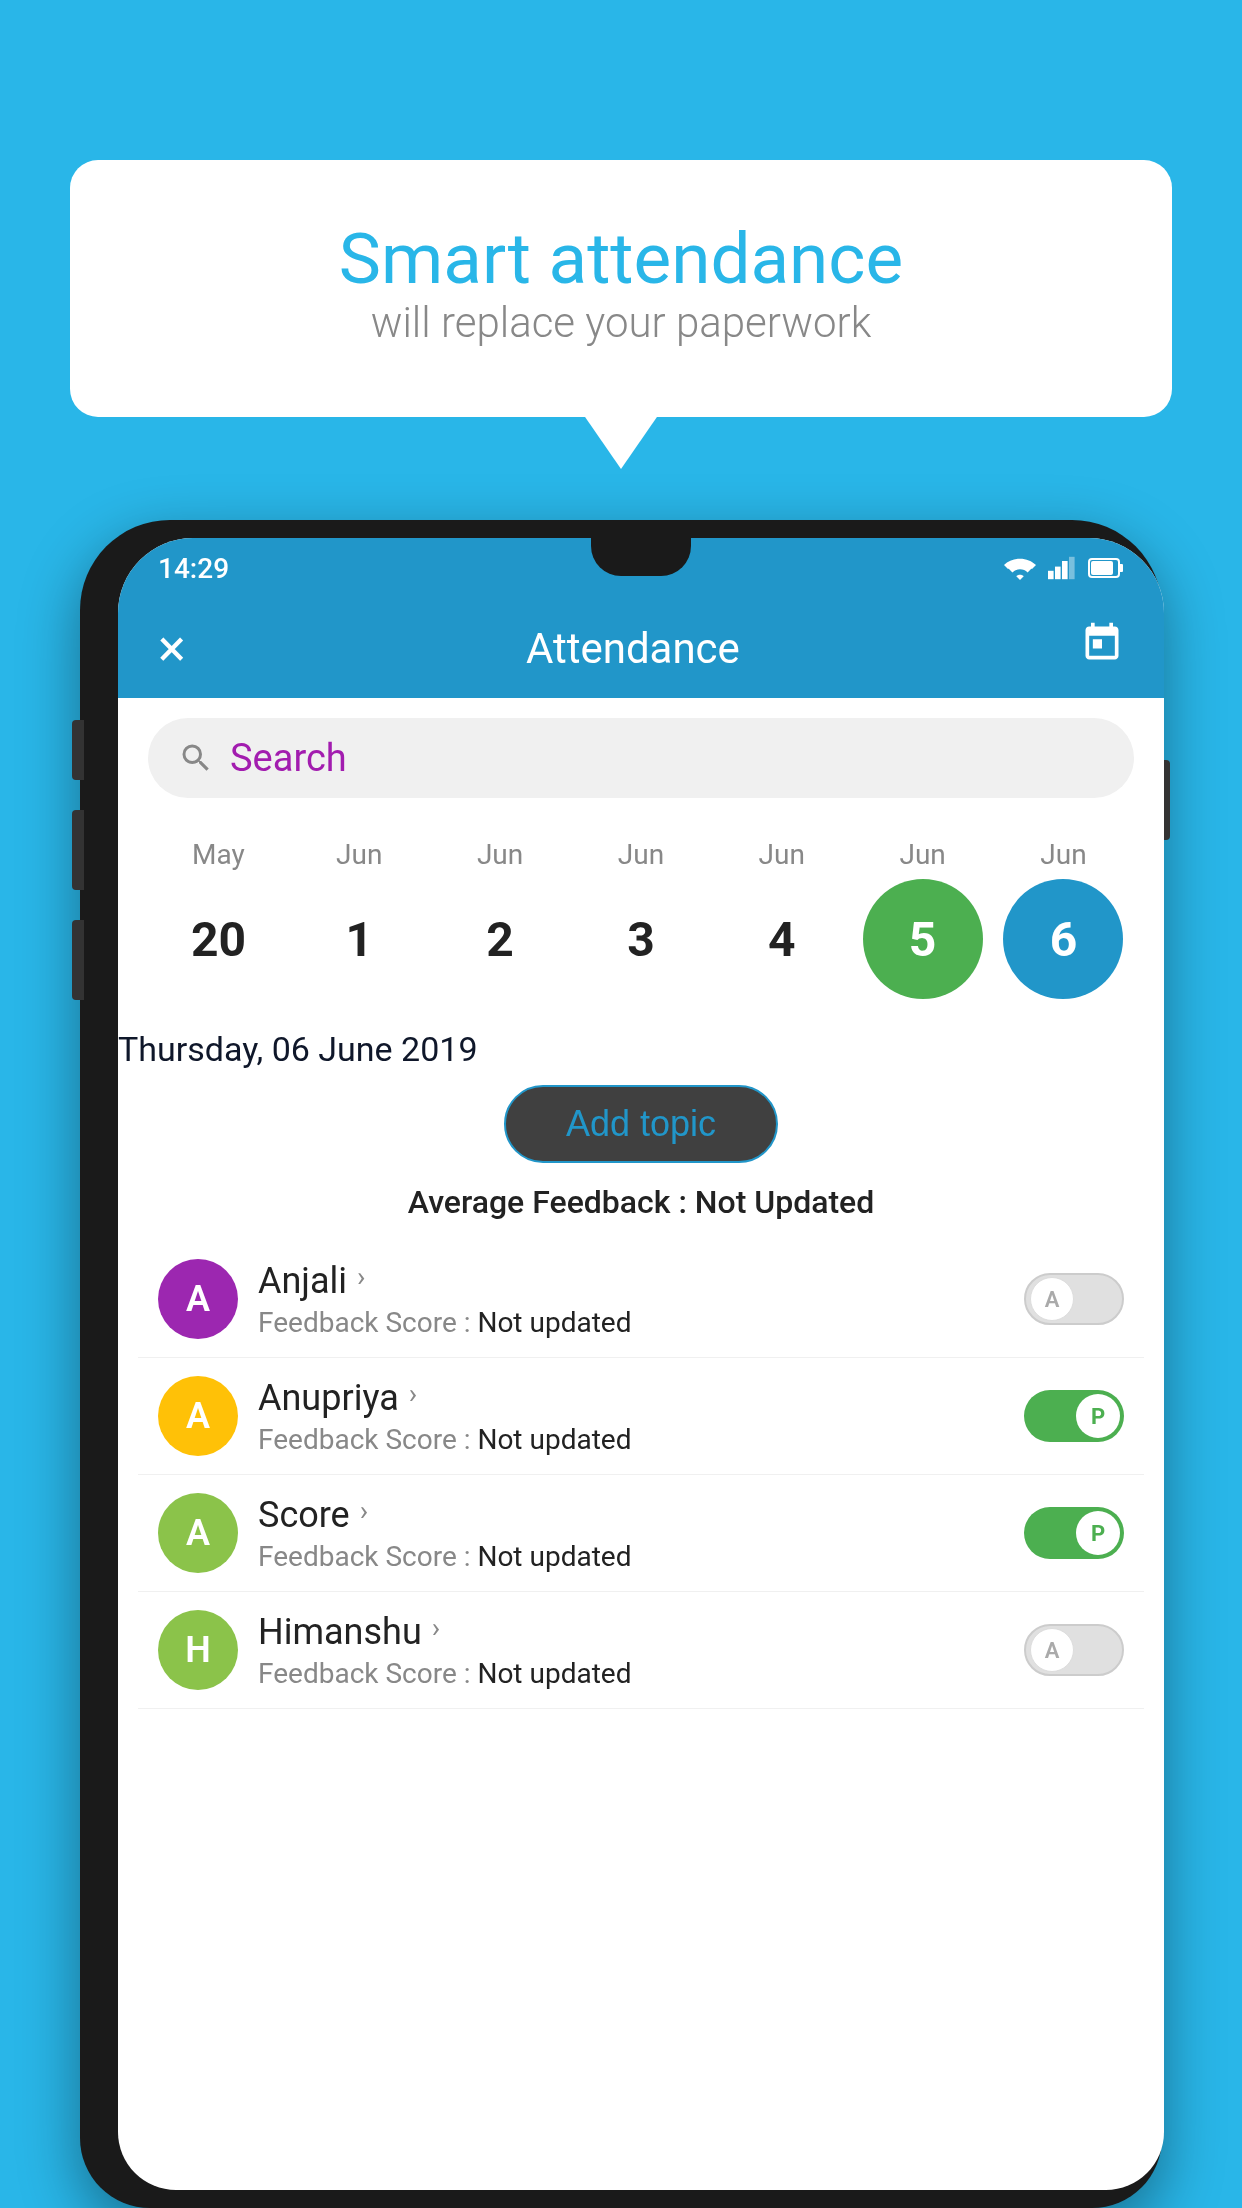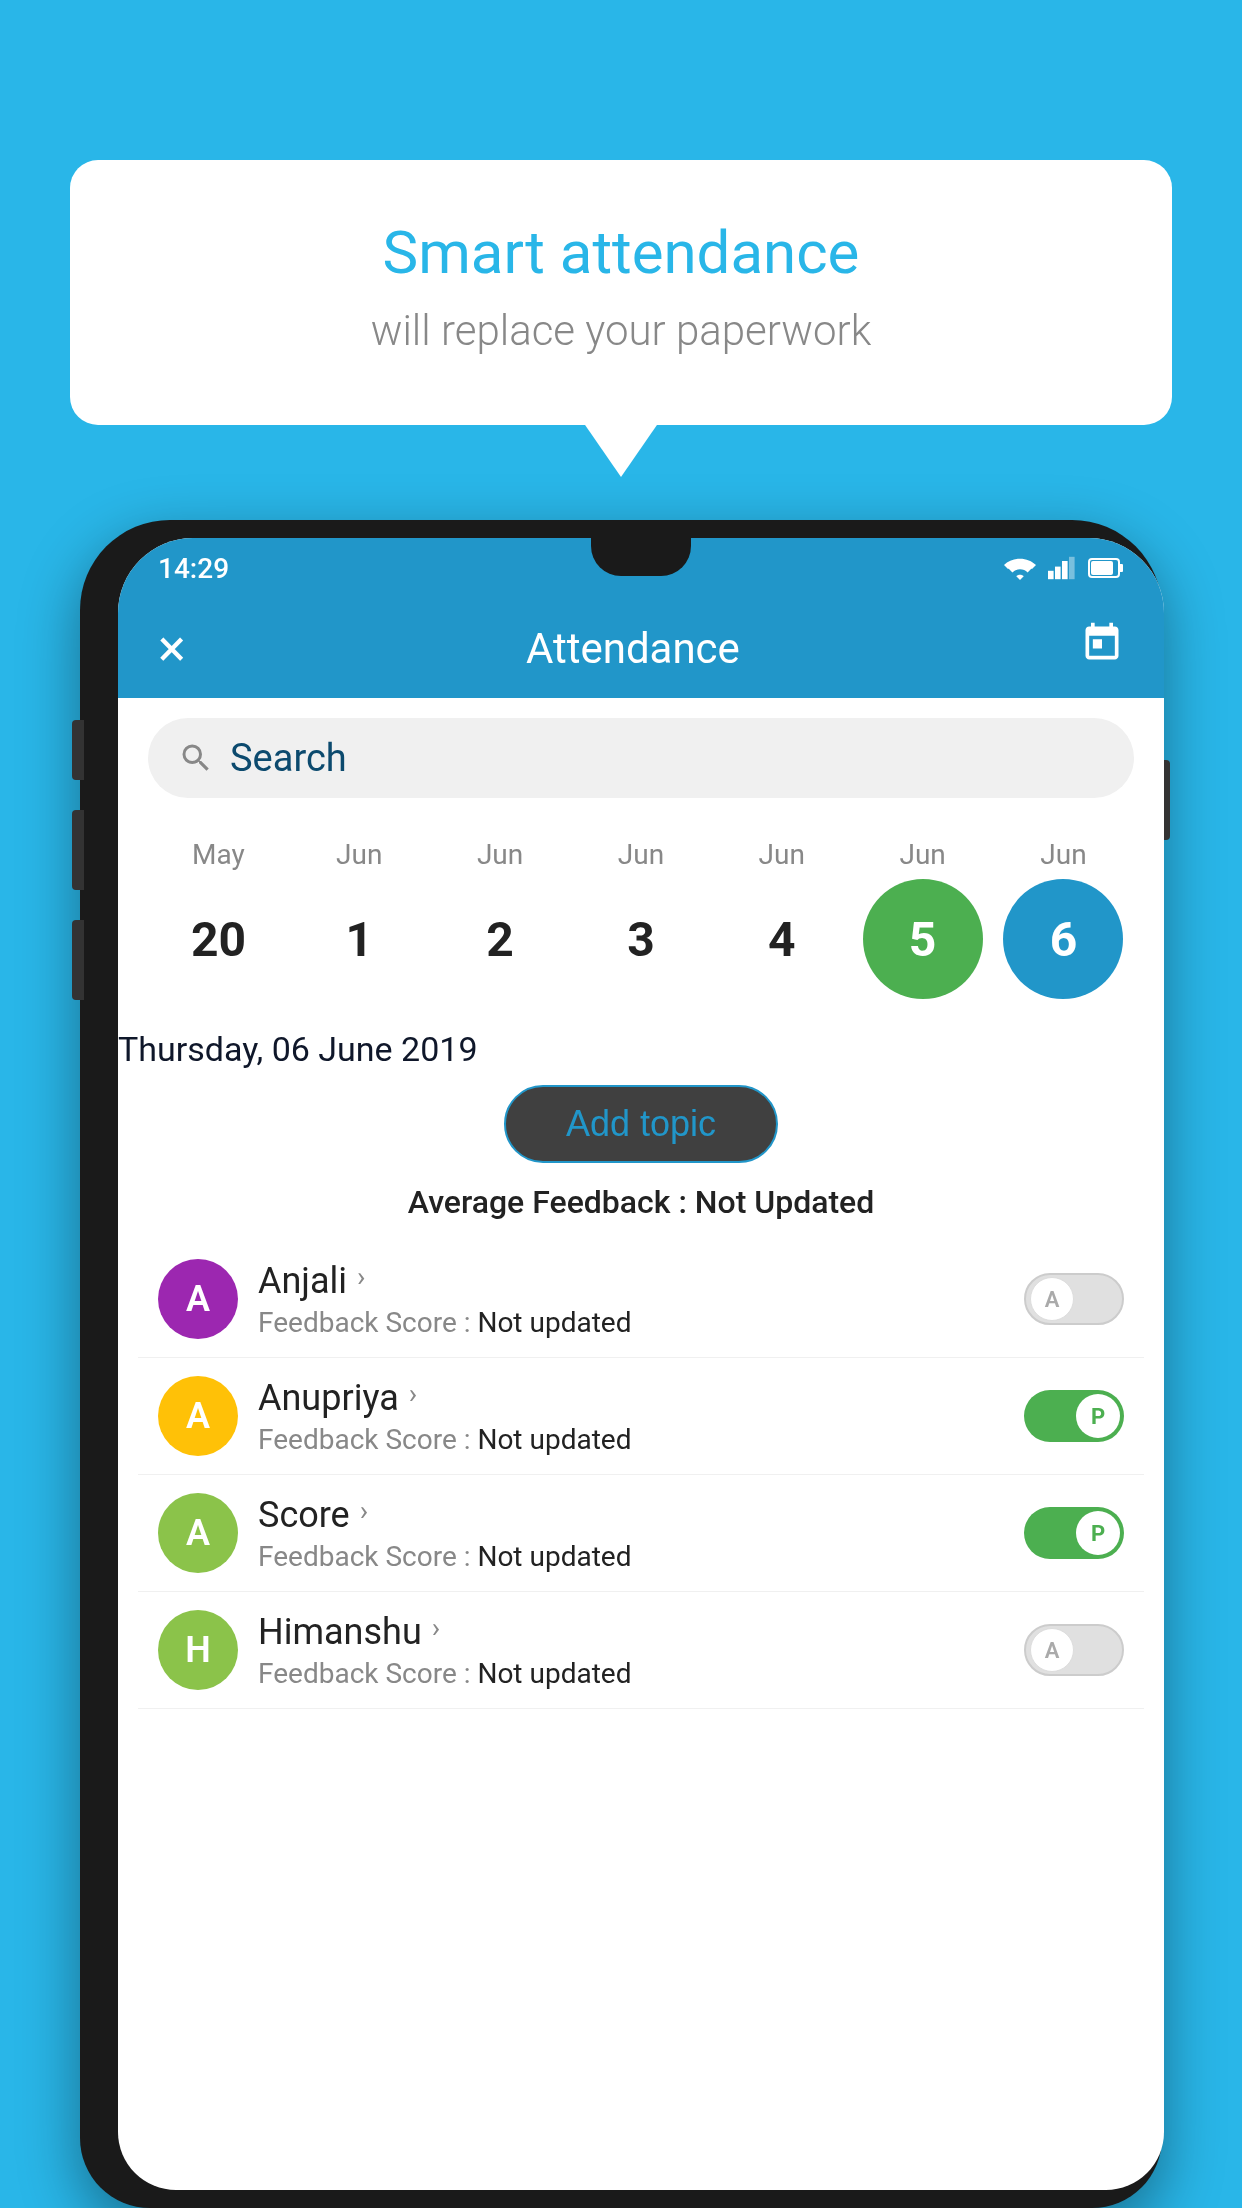--- a/index.html
+++ b/index.html
@@ -40,25 +40,24 @@
       left: 50%;
       transform: translateX(-50%);
       width: 0;
       height: 0;
       border-left: 38px solid transparent;
       border-right: 38px solid transparent;
       border-top: 55px solid white;
     }
 
     .bubble-title {
-      font-size: 60px;
+      font-size: 71px;
       font-weight: 400;
       color: #29b6e8;
       line-height: 1.1;
-      margin-bottom: 20px;
     }
 
     .bubble-subtitle {
       font-size: 42px;
       color: #888;
       font-weight: 300;
     }
 
     
     .phone-frame {
@@ -150,21 +149,21 @@
       margin: 20px 30px;
       border-radius: 50px;
       display: flex;
       align-items: center;
       padding: 18px 30px;
       gap: 16px;
     }
 
     .search-text {
       font-size: 38px;
-      color: #0c4a6e;
+      color: #a21caf;
     }
 
     
     .calendar-row {
       padding: 20px 30px 0;
     }
 
     .month-row {
       display: flex;
       justify-content: space-around;

